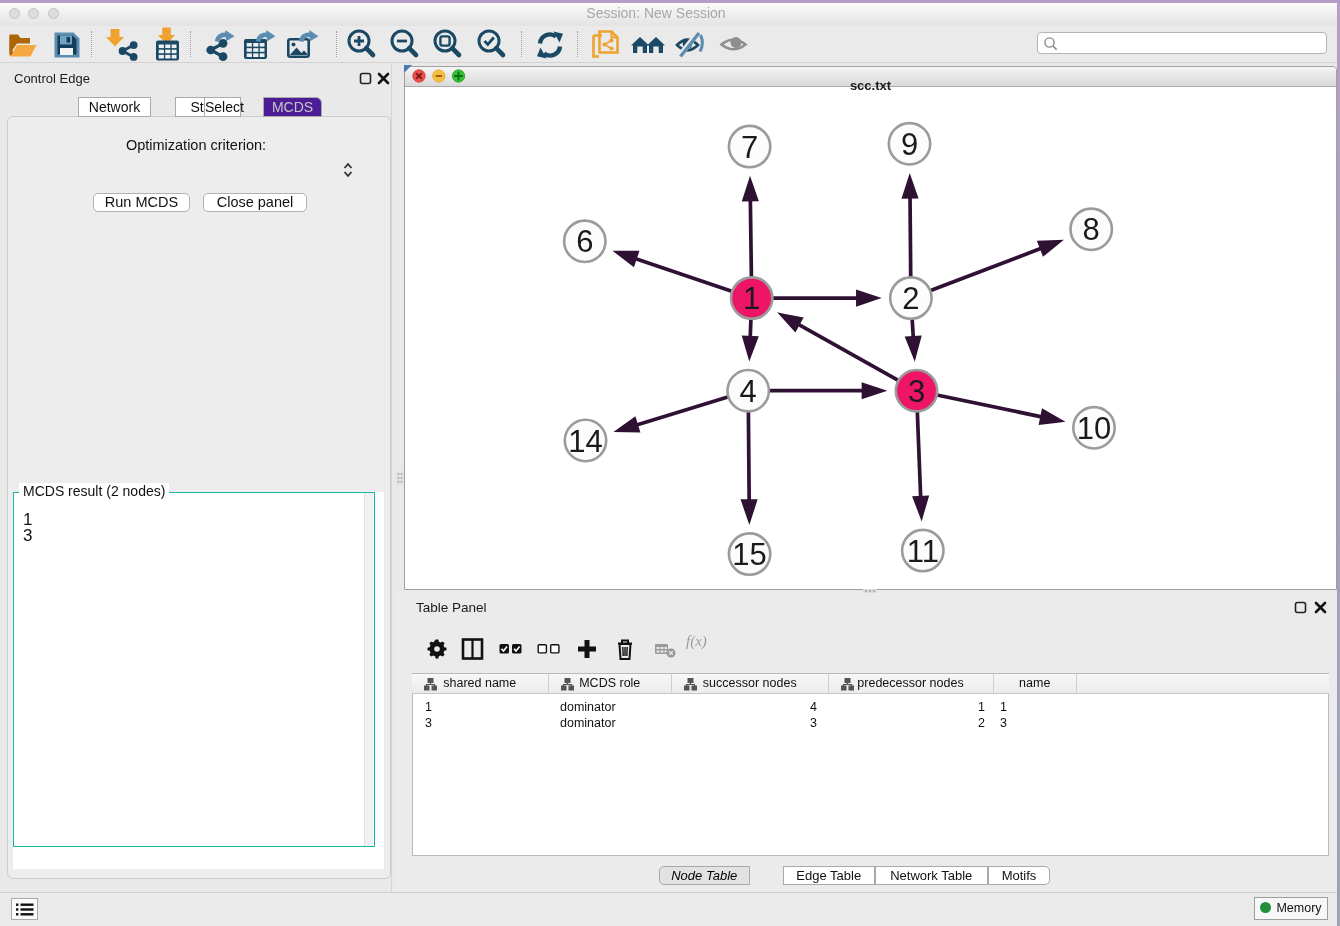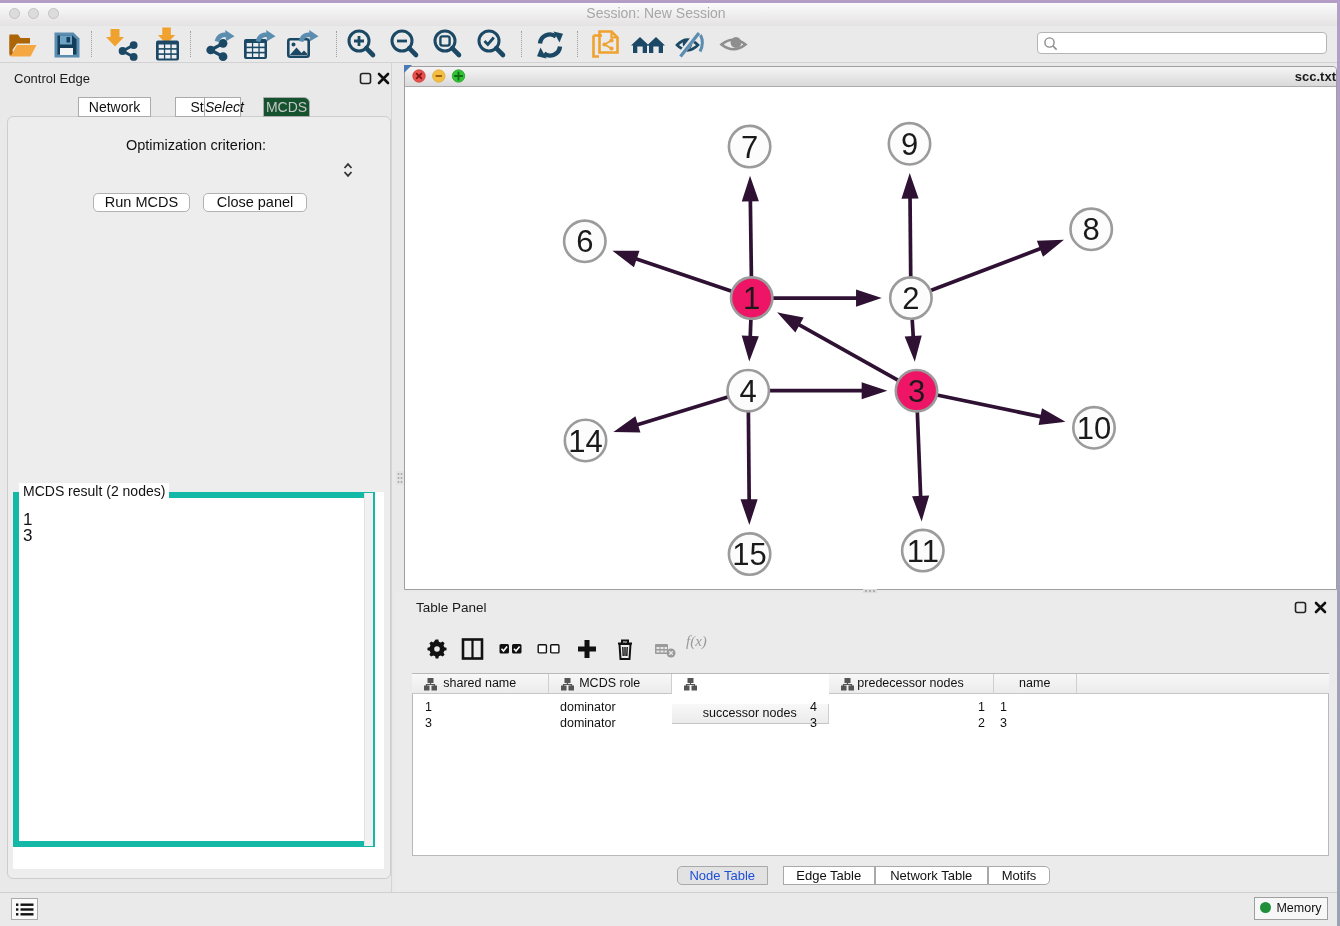--- a/index.html
+++ b/index.html
@@ -23,21 +23,21 @@
 .tab { position:absolute; top:0; height:20px; background:#fff; border:1px solid #ababab; color:#111;
   font-size:14px; text-align:center; line-height:19px; }
 #cp-content { left:7px; top:116px; width:384px; height:763px; background:#ededed; border:1px solid #cdcdcd; border-radius:6px; }
 #cp-band { left:8px; top:117px; width:382px; height:14px; background:#e0e0e0; border-radius:6px 6px 0 0; }
 #opt-label { left:0px; top:137px; width:392px; text-align:center; font-size:14.5px; color:#111; }
 #combo { left:44px; top:160px; width:311px; height:19px; background:#fff; border:1px solid #b2b2b2; border-radius:4px;
   font-size:14.5px; color:#111; line-height:17px; padding-left:13px; }
 .btn { position:absolute; top:193px; height:19px; background:#fff; border:1px solid #b2b2b2; border-radius:5px;
   font-size:14.5px; color:#111; text-align:center; line-height:17px; }
 #mcdsbox { left:13px; top:492px; width:371px; height:377px; background:#fff; }
-#fieldset { left:5px; top:9px; width:362px; height:355px; border:6px solid #14b8a6; }
+#fieldset { left:5px; top:9px; width:362px; height:355px; border:1px solid #14b8a6; }
 #legend { position:absolute; left:6px; top:-9px; background:#fff; padding:0 4px; font-size:14px; color:#111; }
 #mcdstext { position:absolute; left:10px; top:20px; font-size:17px; line-height:15.7px; color:#111; }
 #mcdsscroll { position:absolute; right:11px; top:1px; width:9px; height:353px; background:#f1f1f1; border-left:1px solid #e2e2e2; }
 
 #netwin { left:404px; top:66px; width:933px; height:524px; background:#fff;
   border:1px solid #9f9f9f; border-radius:4px 4px 0 0; }
 #nettitle { left:0; top:0; width:931px; height:20px; background:linear-gradient(#f5f5f5,#d9d9d9);
   border-bottom:1px solid #ababab; border-radius:4px 4px 0 0; }
 #nettitletext { left:0; top:2px; width:931px; text-align:center; font-size:13px; font-weight:bold; color:#1a1a1a; }
 
@@ -224,22 +224,22 @@
 <div class="abs" id="cpanel"></div>
 <div class="abs" id="cp-title">Control Edge</div>
 <svg class="abs" style="left:359px; top:72px;" width="32" height="14" viewBox="0 0 32 14">
  <rect x="1.5" y="1.5" width="10" height="10" rx="2" fill="none" stroke="#222" stroke-width="1.6"></rect>
  <path d="M20 2 L29 11 M29 2 L20 11" stroke="#111" stroke-width="2.6" stroke-linecap="round"></path>
 </svg>
 <div class="abs" id="cp-band"></div>
 <div class="abs" id="cp-content"></div>
 <div class="abs tab" style="left:78px; top:97px; width:73px;">Network</div>
 <div class="abs tab" style="left:151px; top:97px; width:62px;margin-left:24px;">Style</div>
-<div class="abs tab" style="left:204px; top:97px; width:37px;font-style:italic;">Select</div>
-<div class="abs tab" style="left:263px; top:97px; width:47px; background:#14532d; color:#c6c6c6; border-radius:0 6px 0 0;">MCDS</div>
+<div class="abs tab" style="left:204px; top:97px; width:37px;">Select</div>
+<div class="abs tab" style="left:263px; top:97px; width:59px; background:#4c1d95; color:#c6c6c6; border-radius:0 6px 0 0;">MCDS</div>
 <div class="abs" id="opt-label">Optimization criterion:</div>
 <svg class="abs" style="left:341px; top:162px;" width="14" height="16" viewBox="0 0 14 16">
  <path d="M3.5 6 L7 2.2 L10.5 6" fill="none" stroke="#333" stroke-width="1.8"></path>
  <path d="M3.5 10 L7 13.8 L10.5 10" fill="none" stroke="#333" stroke-width="1.8"></path>
 </svg>
 <div class="abs btn" style="left:93px; width:97px;">Run MCDS</div>
 <div class="abs btn" style="left:203px; width:104px;">Close panel</div>
 <div class="abs" id="mcdsbox">
   <div id="fieldset">
         <div id="legend">MCDS result (2 nodes)</div>
@@ -253,21 +253,21 @@
  <circle cx="2.5" cy="3" r="1" fill="#aaa"></circle>
       <circle cx="5.5" cy="3" r="1" fill="#aaa"></circle>
  <circle cx="2.5" cy="7" r="1" fill="#aaa"></circle>
       <circle cx="5.5" cy="7" r="1" fill="#aaa"></circle>
  <circle cx="2.5" cy="11" r="1" fill="#aaa"></circle>
       <circle cx="5.5" cy="11" r="1" fill="#aaa"></circle>
 </svg>
 
 <div class="abs" id="netwin"></div>
 <div class="abs" id="nettitle" style="left:405px; top:67px;"></div>
-<div class="abs" id="nettitletext" style="left:405px; top:69px;text-align:right;">scc.txt</div>
+<div class="abs" id="nettitletext" style="left:405px; top:78px;">scc.txt</div>
 <svg class="abs" style="left:412px; top:69px;" width="60" height="14" viewBox="0 0 60 14">
  <circle cx="7" cy="7" r="6.2" fill="#e8514d" stroke="#c93b36" stroke-width="0.8"></circle>
  <path d="M4.6 4.6 L9.4 9.4 M9.4 4.6 L4.6 9.4" stroke="#7e120f" stroke-width="1.7" stroke-linecap="round"></path>
  <circle cx="26.8" cy="7" r="6.2" fill="#f6be40" stroke="#dda93b" stroke-width="0.8"></circle>
  <rect x="23.4" y="6" width="6.8" height="2.1" rx="1" fill="#9a5f11"></rect>
  <circle cx="46.5" cy="7" r="6.2" fill="#32c136" stroke="#27a02b" stroke-width="0.8"></circle>
  <path d="M46.5 3.4 L46.5 10.6 M42.9 7 L50.1 7" stroke="#0e6d13" stroke-width="1.9" stroke-linecap="round"></path>
 </svg>
 <svg class="abs" style="left:405px; top:87px;" width="931" height="503" viewBox="0 0 931 503" id="graph">
 <g font-family="Liberation Sans, sans-serif" font-size="31" fill="#1a1a1a">
@@ -399,21 +399,21 @@
     </svg>
 <div class="abs th" style="left:548.5px; top:674px; width:123.5px;">MCDS role</div>
 <svg class="abs" style="left:560.5px; top:678px;" width="13" height="13" viewBox="0 0 13 13">
       <g stroke="#555" fill="#555">
         <rect x="4" y="0.5" width="5" height="4"></rect>
         <rect x="0" y="8" width="5" height="4"></rect>
         <rect x="8" y="8" width="5" height="4"></rect>
         <path d="M6.5 4.5 L6.5 6.5 M2.5 8 L2.5 6.5 L10.5 6.5 L10.5 8" fill="none" stroke-width="1.2"></path>
       </g>
     </svg>
-<div class="abs th" style="left:672px; top:704px; width:156.5px;">successor nodes</div>
+<div class="abs th" style="left:672px; top:674px; width:156.5px;">successor nodes</div>
 <svg class="abs" style="left:684px; top:678px;" width="13" height="13" viewBox="0 0 13 13">
       <g stroke="#555" fill="#555">
         <rect x="4" y="0.5" width="5" height="4"></rect>
         <rect x="0" y="8" width="5" height="4"></rect>
         <rect x="8" y="8" width="5" height="4"></rect>
         <path d="M6.5 4.5 L6.5 6.5 M2.5 8 L2.5 6.5 L10.5 6.5 L10.5 8" fill="none" stroke-width="1.2"></path>
       </g>
     </svg>
 <div class="abs th" style="left:828.5px; top:674px; width:165.0px;">predecessor nodes</div>
 <svg class="abs" style="left:840.5px; top:678px;" width="13" height="13" viewBox="0 0 13 13">
@@ -429,21 +429,21 @@
 <div class="abs td" style="left:425px; top:699px;">1</div>
 <div class="abs td" style="left:560px; top:699px;">dominator</div>
 <div class="abs td" style="left:672px; top:699px; width:145px; text-align:right;">4</div>
 <div class="abs td" style="left:828px; top:699px; width:157px; text-align:right;">1</div>
 <div class="abs td" style="left:1000px; top:699px;">1</div>
 <div class="abs td" style="left:425px; top:715px;">3</div>
 <div class="abs td" style="left:560px; top:715px;">dominator</div>
 <div class="abs td" style="left:672px; top:715px; width:145px; text-align:right;">3</div>
 <div class="abs td" style="left:828px; top:715px; width:157px; text-align:right;">2</div>
 <div class="abs td" style="left:1000px; top:715px;">3</div>
-<div class="abs btab" style="left:677px; top:866px; width:90.5px; background:#e2e2e2; color:#1d4ed8; border-radius:5px 0 0 5px;">Node Table</div>
+<div class="abs btab" style="left:659px; top:866px; width:90.5px; background:#e2e2e2; color:#000000; border-radius:5px 0 0 5px;font-style:italic;">Node Table</div>
 <div class="abs btab" style="left:783px; top:866px; width:91.5px; ">Edge Table</div>
 <div class="abs btab" style="left:874.5px; top:866px; width:113.5px; ">Network Table</div>
 <div class="abs btab" style="left:988px; top:866px; width:62.0px; border-radius:0 5px 5px 0;">Motifs</div>
 <svg class="abs" style="left:863px; top:589px;" width="14" height="4" viewBox="0 0 14 4">
  <rect x="0" y="0" width="14" height="4" fill="#dddddd"></rect>
  <circle cx="3" cy="2" r="0.9" fill="#9a9a9a"></circle>
       <circle cx="7" cy="2" r="0.9" fill="#9a9a9a"></circle>
       <circle cx="11" cy="2" r="0.9" fill="#9a9a9a"></circle>
 </svg>
 <svg class="abs" style="left:0px; top:918px;" width="9" height="8" viewBox="0 0 9 8">

